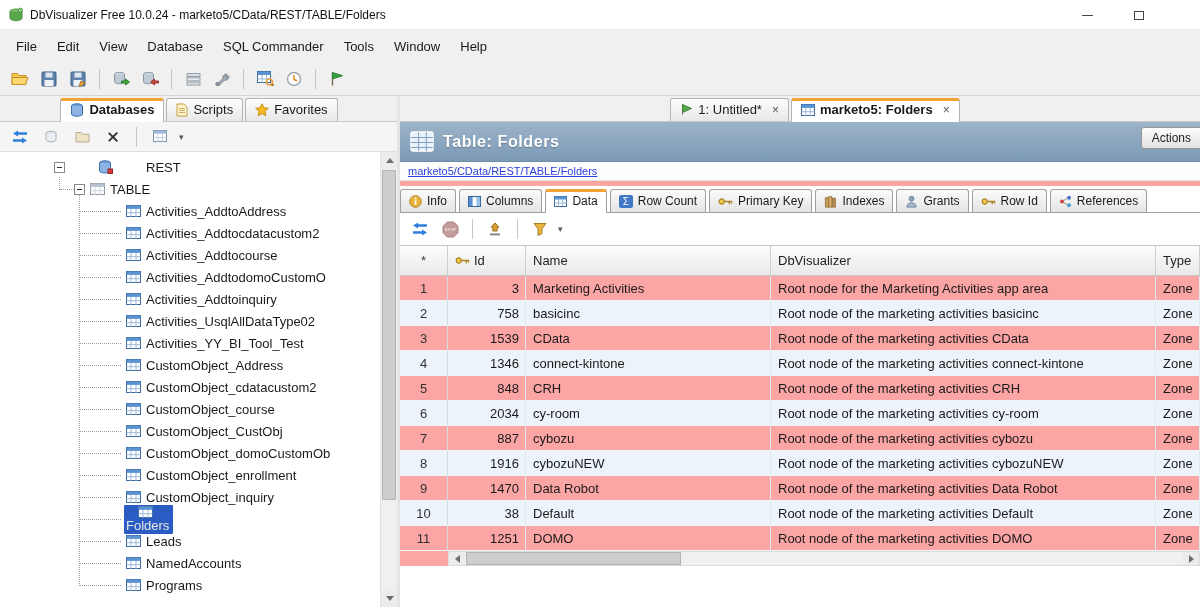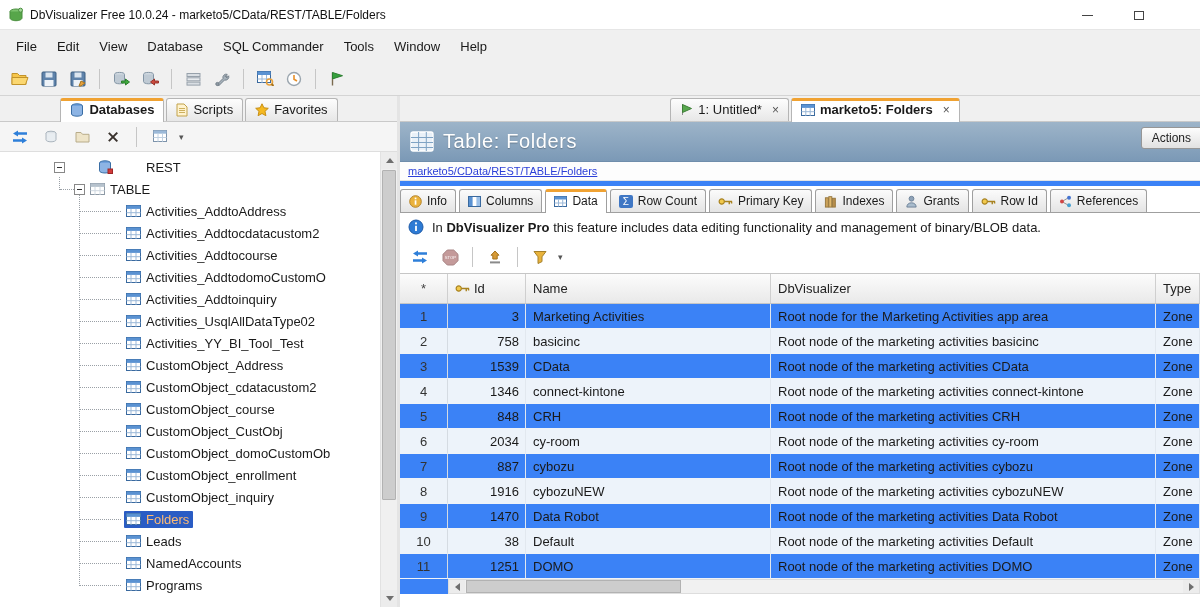--- a/index.html
+++ b/index.html
@@ -19,21 +19,21 @@
   .menu-item { padding:4px 10px; font-size:13px; color:#1a1a1a; }
 
   
   .toolbar { height:34px; background:#f0f0f0; border-bottom:1px solid #d4d4d4; display:flex; align-items:center; padding-left:8px; gap:5px; }
   .tb-btn { width:24px; height:24px; display:flex; align-items:center; justify-content:center; border-radius:2px; }
   .sep { width:1px; height:20px; background:#c6c6c6; margin:0 4px; }
 
   
   .main { position:absolute; top:96px; left:0; right:0; bottom:0; display:flex; }
   .left-panel { width:400px; border-right:3px solid #e4e4e4; display:flex; flex-direction:column; background:#fff; }
-  .right-panel { flex:1; min-width:0; display:flex; flex-direction:column; background:#3b82f6; }
+  .right-panel { flex:1; min-width:0; display:flex; flex-direction:column; background:#fca5a5; }
 
   
   .left-tabs, .editor-tabs { height:26px; background:#f0f0f0; display:flex; align-items:flex-end; border-bottom:1px solid #c9c9c9;justify-content:center; }
   .left-tabs { padding-left:3px; }
   .editor-tabs { padding-left:32px; }
   .ltab, .etab { display:flex; align-items:center; gap:5px; padding:3px 9px 4px; margin-right:2px; font-size:13px;
       border:1px solid #b5b5b5; border-bottom:none; border-radius:3px 3px 0 0;
       background:linear-gradient(#fdfdfd,#e7e7e7); position:relative; }
   .ltab.active, .etab.active { background:#fff; font-weight:bold; border-top:3px solid #f0a232; padding-top:1px; margin-bottom:-1px; padding-bottom:5px; }
   .close-x { margin-left:5px; color:#555; font-weight:normal; font-size:12px; line-height:1; }
@@ -53,40 +53,40 @@
   .tree-row { height:22px; display:flex; align-items:center; white-space:nowrap; }
   .tree-row.root { padding-left:54px;gap:28px; }
   .tree-row.folder { padding-left:74px; }
   .tree-row.leaf { padding-left:79px; }
   .handle { width:11px; height:11px; border:1px solid #888; background:#fff; margin-right:5px; position:relative; flex:none; }
   .handle::after { content:""; position:absolute; left:2px; right:2px; top:4px; height:1px; background:#333; }
   .tree .ic { display:inline-flex; flex:none; margin-right:5px; }
   .guide { width:42px; height:1px; border-top:1px dotted #9aa0a6; margin-right:3px; flex:none; }
   .selwrap { display:inline-flex; align-items:center; padding:1px 4px 1px 2px; border-radius:1px; }
   .selwrap .ic { margin-right:5px; }
-  .tree-row.selected .selwrap { background:#2a5cc4; color:#fdba74; }
+  .tree-row.selected .selwrap { background:#2a5cc4; color:#e5e5e5;flex-direction:column; }
   .tg { position:absolute; }
   .g1 { left:59px; top:21px; height:13px; border-left:1px dotted #9aa0a6; }
   .g2 { left:60px; top:33px; width:14px; border-top:1px dotted #9aa0a6; }
   .g3 { left:79px; top:39px; height:391px; border-left:1px dotted #9aa0a6; }
 
   
   .v-scroll { position:absolute; top:0; right:0; bottom:0; width:17px; background:#f0f0f0; border-left:1px solid #e2e2e2; }
   .sbtn { position:absolute; left:0; width:17px; height:17px; background:#ececec; display:flex; align-items:center; justify-content:center; }
   .sbtn.up { top:0; } .sbtn.down { bottom:0; }
   .tri-up { width:0; height:0; border-left:4px solid transparent; border-right:4px solid transparent; border-bottom:5px solid #6e6e6e; }
   .tri-down { width:0; height:0; border-left:4px solid transparent; border-right:4px solid transparent; border-top:5px solid #6e6e6e; }
   .tri-left { width:0; height:0; border-top:4px solid transparent; border-bottom:4px solid transparent; border-right:5px solid #6e6e6e; }
   .tri-right { width:0; height:0; border-top:4px solid transparent; border-bottom:4px solid transparent; border-left:5px solid #6e6e6e; }
   .v-thumb { position:absolute; left:1px; right:1px; top:18px; height:330px; background:#cdcdcd; border:1px solid #b2b2b2; border-radius:1px; }
 
   
   .obj-header { height:40px; background:linear-gradient(#9db4c9,#7b99b6); border-bottom:1px solid #6f8dab; display:flex; align-items:center; padding-left:10px; position:relative; }
   .obj-icon { margin-right:9px; display:inline-flex; }
-  .obj-title { color:#fff; font-size:20px; font-weight:normal; letter-spacing:0.6px; text-shadow:0 1px 1px rgba(0,0,0,0.25); }
+  .obj-title { color:#fff; font-size:16px; font-weight:bold; letter-spacing:0.6px; text-shadow:0 1px 1px rgba(0,0,0,0.25); }
   .actions-btn { position:absolute; right:-8px; top:5px; height:22px; padding:0 16px 0 10px; font-size:12px; color:#222;
       background:linear-gradient(#fdfdfd,#e1e1e1); border:1px solid #969696; border-radius:3px; font-family:inherit; }
   .crumb-bar { height:19px; background:#fdfdfd; border-bottom:1px solid #e3e3e3; display:flex; align-items:center; padding-left:8px; }
   .crumb { font-size:11px; color:#2c3fd8; text-decoration:underline; cursor:pointer; }
 
   
   .detail-tabs { height:27px; margin-top:5px; background:#fff; display:flex; align-items:flex-end; border-bottom:1px solid #9f9f9f; }
   .dtab { display:flex; align-items:center; gap:5px; padding:4px 8px; margin-right:3px; font-size:12px;
       border:1px solid #9f9f9f; border-bottom:none; border-radius:3px 3px 0 0; background:linear-gradient(#fbfbfb,#e4e4e4); }
   .dtab.active { background:#fff; margin-bottom:-1px; padding-bottom:5px; border-top:3px solid #f0a232; padding-top:2px; }
@@ -694,34 +694,20 @@
               <path d="M4.5 6.3L9.5 3.3M4.5 7.9l5 2.8" stroke="#8a8a8a"></path>
               <circle cx="3.2" cy="7" r="2.1" fill="#d04545"></circle>
               <circle cx="10.8" cy="3" r="2.1" fill="#4573d0"></circle>
               <circle cx="10.8" cy="11" r="2.1" fill="#45a0d0"></circle>
             </svg>
           </span>
         <span>References</span>
       </div>
     </div>
 
-    <div class="info-bar">
-      <span class="ic">
-          <svg width="16" height="16" viewBox="0 0 16 16">
-            <circle cx="8" cy="8" r="7" fill="#2d7ad4" stroke="#1d5aa8"></circle>
-            <rect x="7.1" y="6.8" width="1.8" height="5.2" fill="#fff"></rect>
-            <rect x="7.1" y="3.4" width="1.8" height="1.9" fill="#fff"></rect>
-          </svg>
-        </span>
-      <span>
-        <span>In</span>
-        <span class="b">DbVisualizer Pro</span>
-        <span>this feature includes data editing functionality and management of binary/BLOB data.</span>
-      </span>
-    </div>
 
     <div class="data-toolbar">
       <span class="tb-btn">
           <svg width="16" height="14" viewBox="0 0 16 14">
             <polygon points="1,3.5 6,0.5 6,2.3 15,2.3 15,4.7 6,4.7 6,6.5" fill="#2e7fd9"></polygon>
             <polygon points="15,10.5 10,7.5 10,9.3 1,9.3 1,11.7 10,11.7 10,13.5" fill="#2e7fd9"></polygon>
           </svg>
         </span>
       <span class="tb-btn">
           <svg width="17" height="17" viewBox="0 0 17 17">

